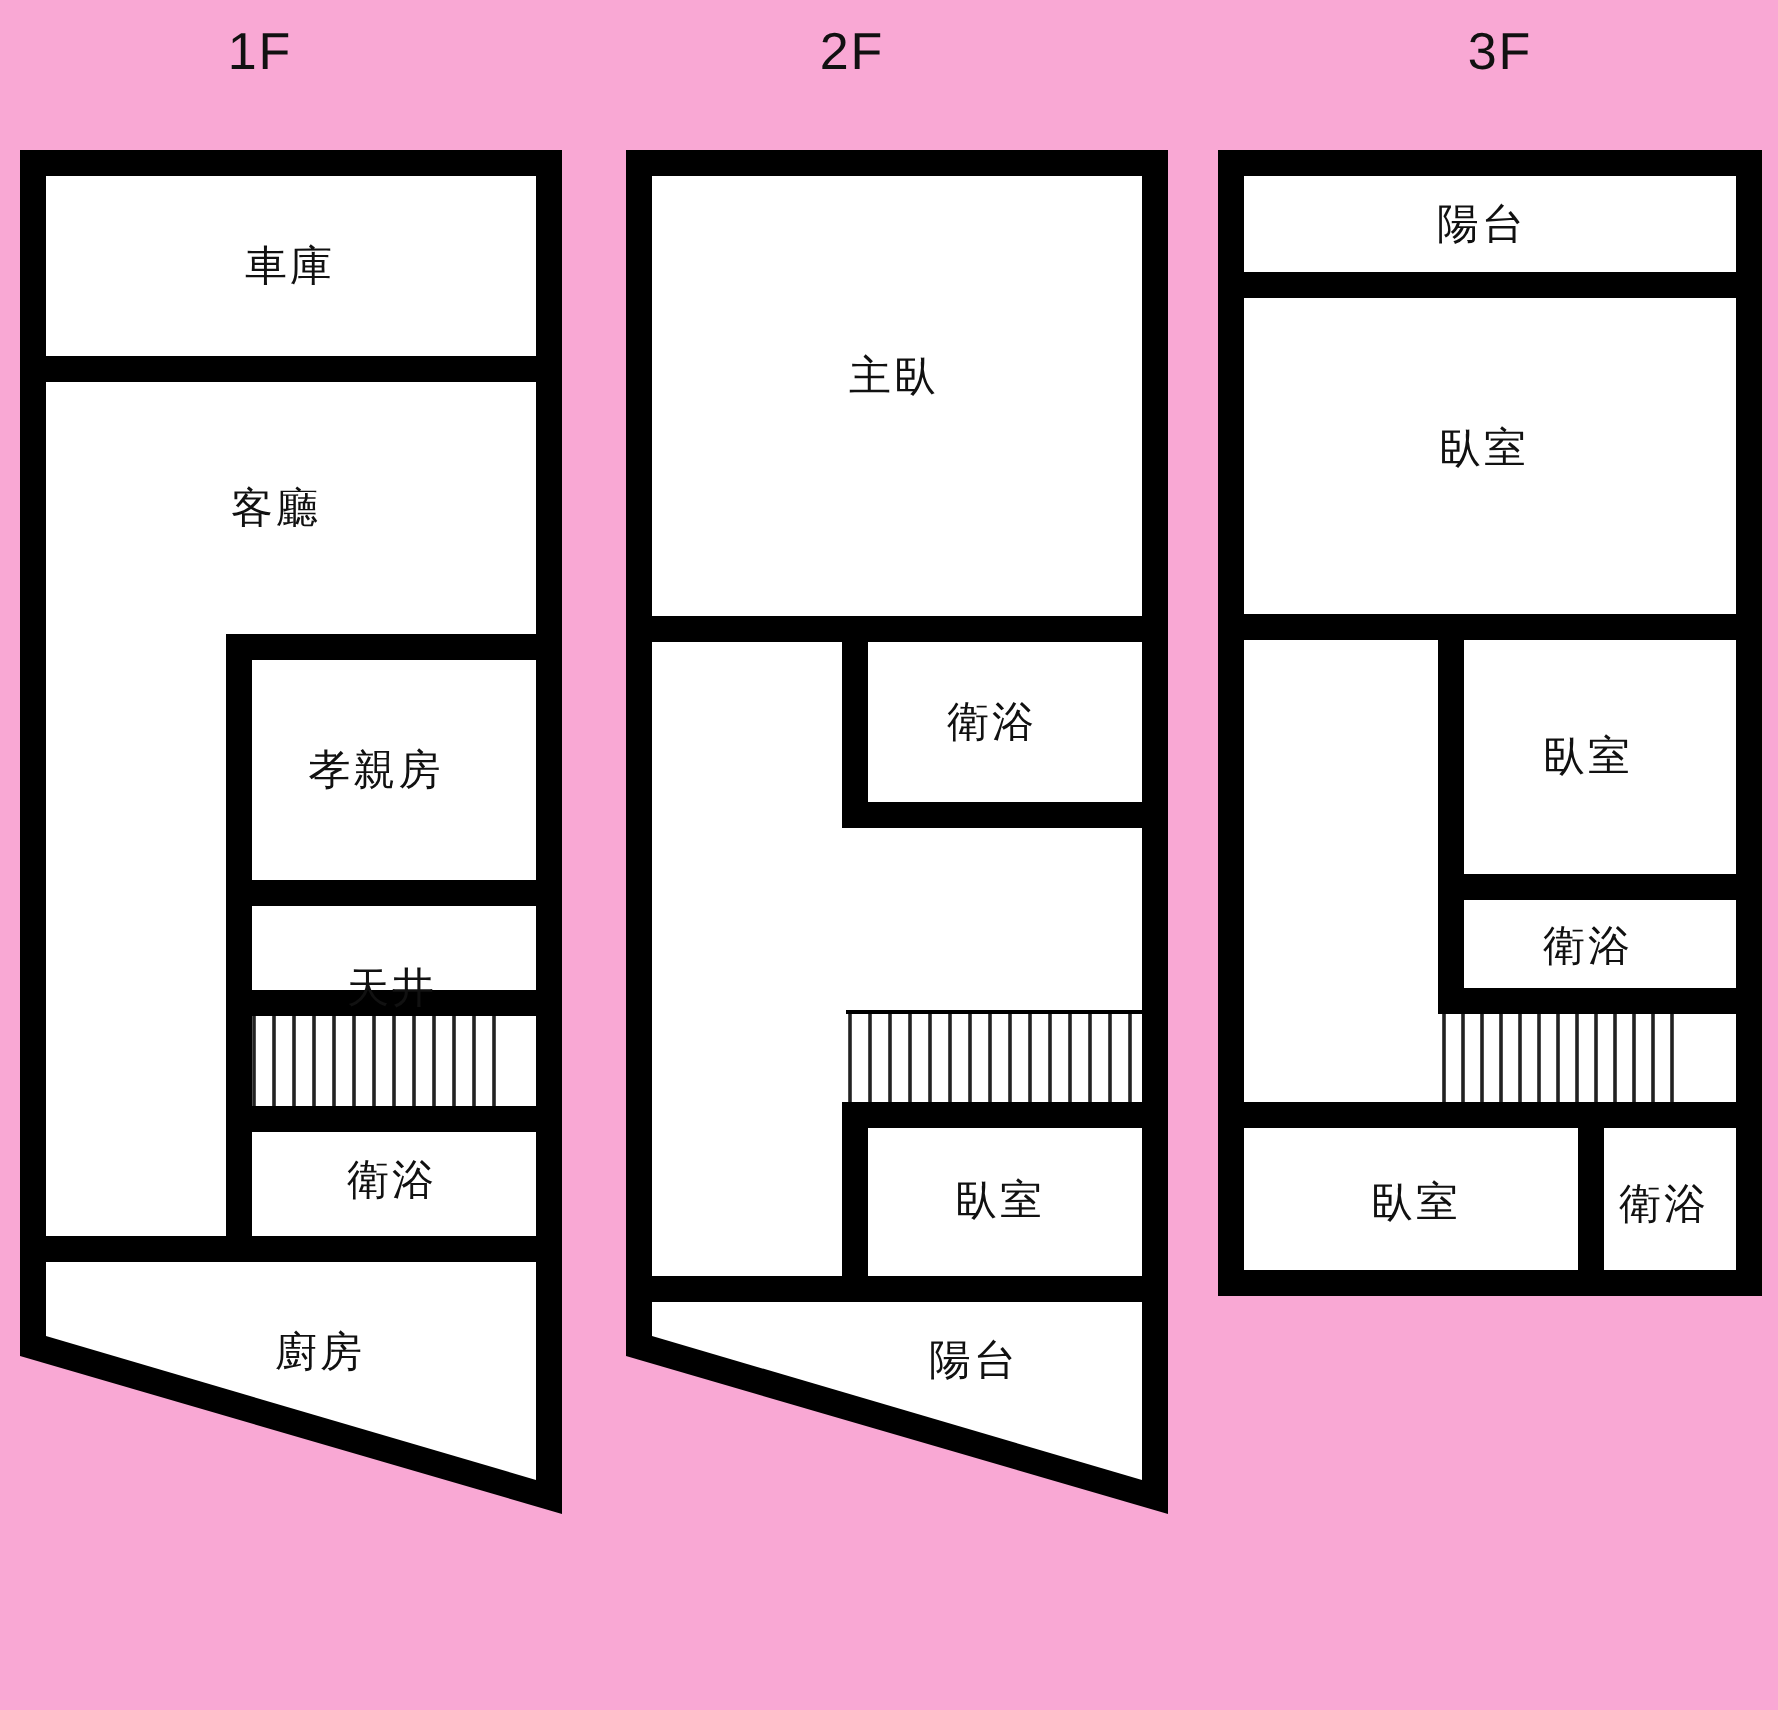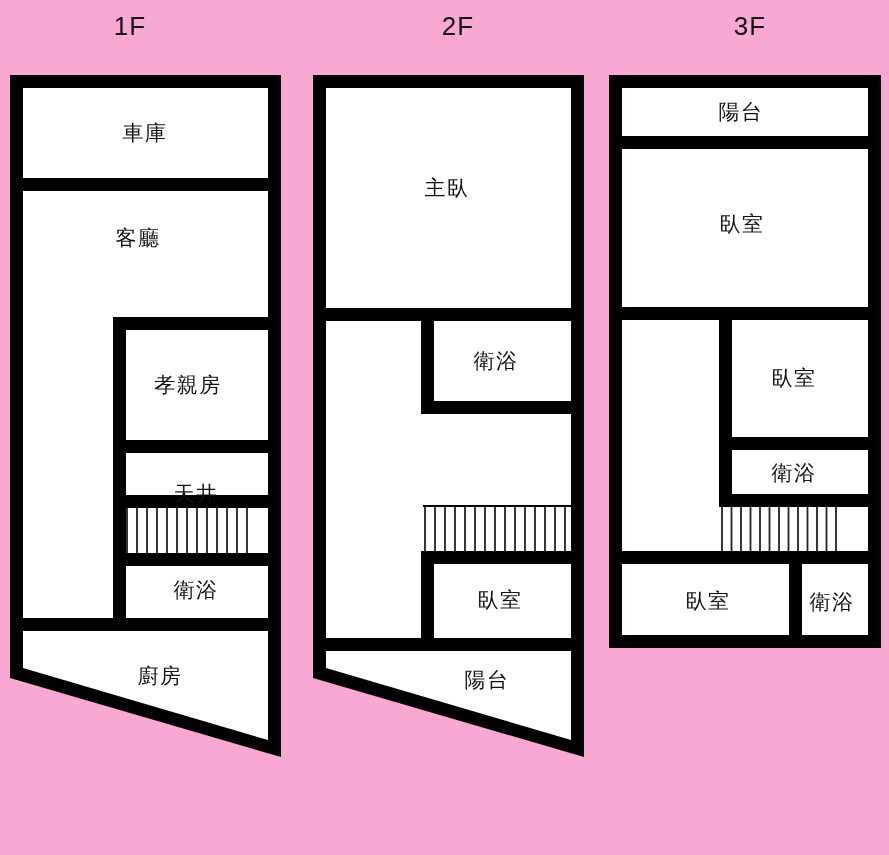--- a/index.html
+++ b/index.html
@@ -128,25 +128,25 @@
           <line x1="817" y1="507" x2="817" y2="551" class="stair-line"></line>
           <line x1="826.5" y1="507" x2="826.5" y2="551" class="stair-line"></line>
           <line x1="836" y1="507" x2="836" y2="551" class="stair-line"></line>
         </g>
       <rect class="wall" x="622" y="551" width="246" height="13"></rect>
       <rect class="wall" x="789" y="564" width="13" height="71"></rect>
     </g>
   </svg>
 
   <span class="floor-title" style="left:130px;top:26px">1F</span>
-  <span class="floor-title" style="left:458px;top:26px">2F</span>
+  <span class="floor-title" style="left:426px;top:26px">2F</span>
   <span class="floor-title" style="left:750px;top:26px">3F</span>
 
   <span class="lbl" style="left:145px;top:133px">車庫</span>
-  <span class="lbl" style="left:138px;top:238px">客廳</span>
+  <span class="lbl" style="left:138px;top:254px">客廳</span>
   <span class="lbl" style="left:188px;top:385px">孝親房</span>
   <span class="lbl" style="left:196px;top:494px">天井</span>
   <span class="lbl" style="left:196px;top:590px">衛浴</span>
   <span class="lbl" style="left:160px;top:676px">廚房</span>
 
   <span class="lbl" style="left:447px;top:188px">主臥</span>
   <span class="lbl" style="left:496px;top:361px">衛浴</span>
   <span class="lbl" style="left:500px;top:600px">臥室</span>
   <span class="lbl" style="left:487px;top:680px">陽台</span>
 

